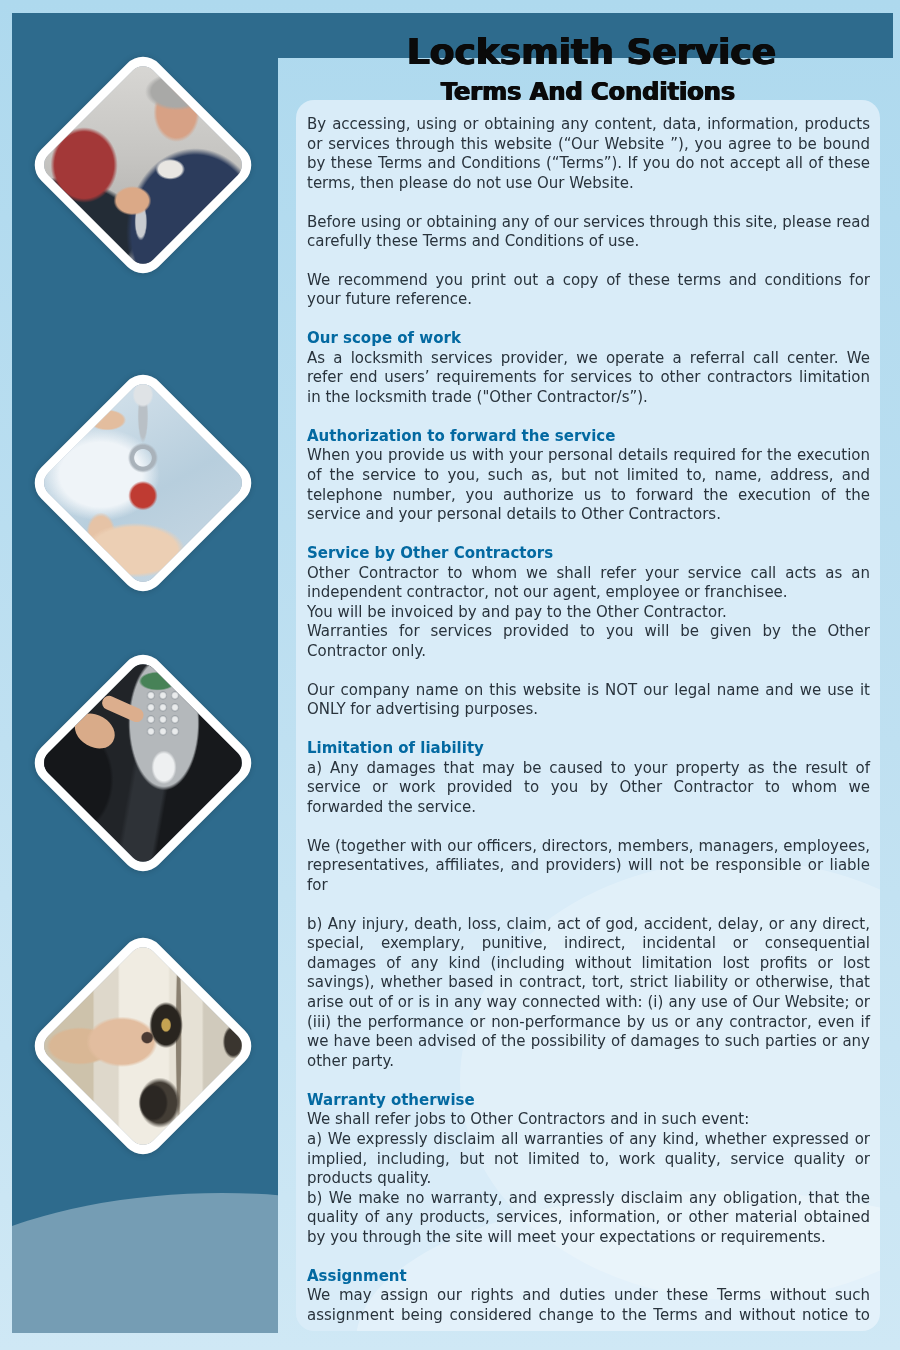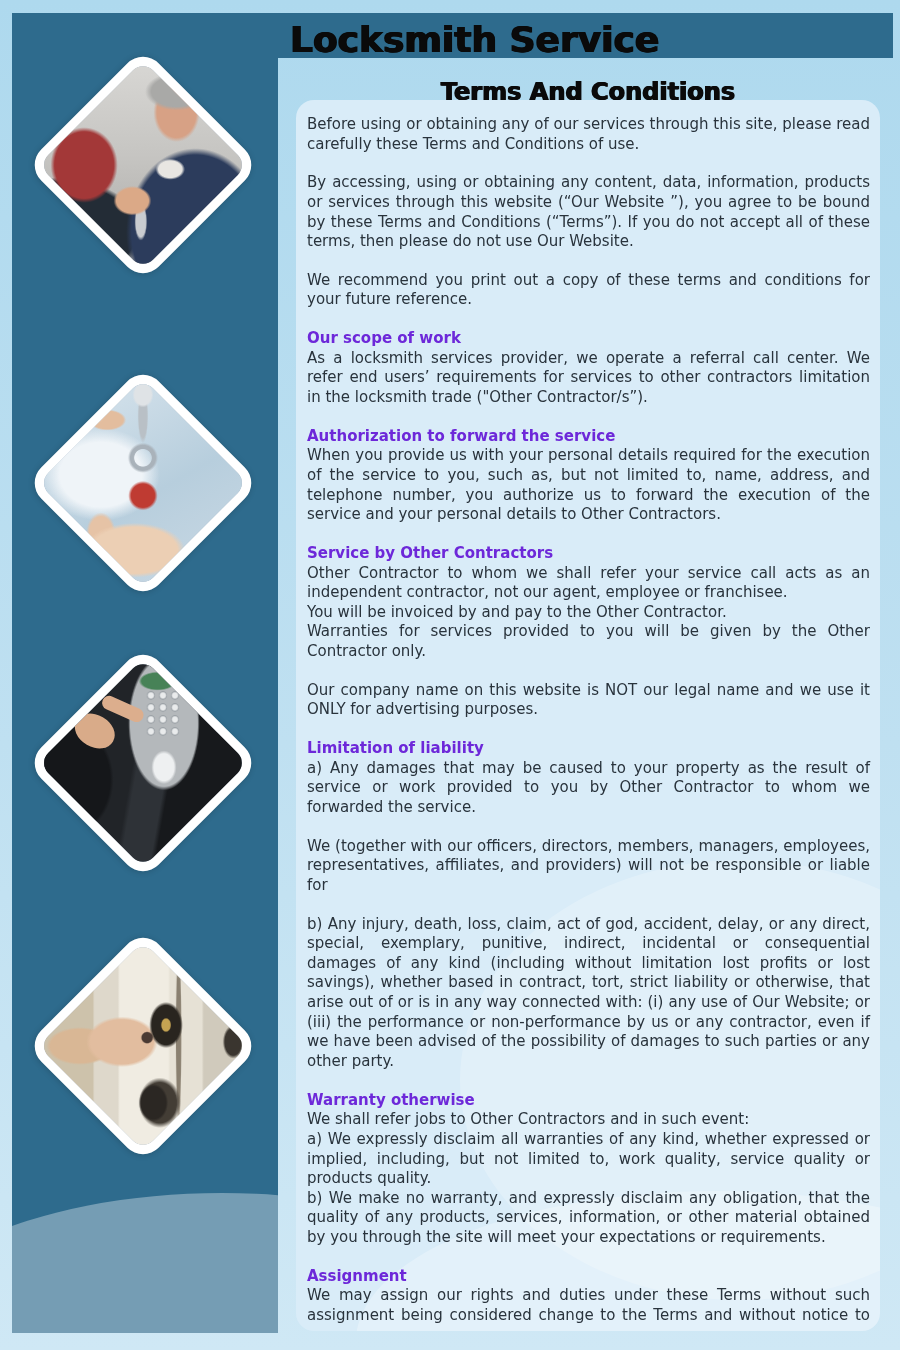--- a/index.html
+++ b/index.html
@@ -2,22 +2,22 @@
 <html><head>
 <meta charset="utf-8">
 <style>
   html,body{margin:0;padding:0;}
   body{font-family:"DejaVu Sans", sans-serif;}
   .page{position:relative;width:900px;height:1350px;overflow:hidden;
         background:linear-gradient(180deg,#aed9ee 0%,#bfe0f1 55%,#cfe8f5 100%);}
 
   
   .band{position:absolute;left:12px;top:13px;width:881px;height:45px;background:#2e6b8d;}
-  .band-title{position:absolute;left:278px;right:0;top:4px;height:45px;line-height:45px;
-        text-align:left;font-size:36px;font-weight:bold;color:#0a0a0a;letter-spacing:0px;
+  .band-title{position:absolute;left:278px;right:0;top:16px;height:45px;line-height:45px;
+        text-align:center;font-size:36px;font-weight:bold;color:#0a0a0a;letter-spacing:0px;
         text-shadow:0.8px 0 #0a0a0a,-0.8px 0 #0a0a0a;}
 
   
   .sidebar{position:absolute;left:12px;top:13px;width:266px;height:1320px;background:#2e6b8d;overflow:hidden;}
   .blob{position:absolute;left:-140px;bottom:-190px;width:700px;height:330px;border-radius:50%;
         background:rgba(255,255,255,0.34);}
 
   .diamond{position:absolute;left:48px;width:166px;height:166px;transform:rotate(45deg);
         background:#fff;border-radius:22px;box-shadow:0 1px 6px rgba(0,0,0,0.18);}
   .d1{top:69px;} .d2{top:387px;} .d3{top:667px;} .d4{top:950px;}
@@ -80,21 +80,21 @@
         text-shadow:0.7px 0 #0a0a0a,-0.7px 0 #0a0a0a;}
   .card{position:absolute;left:296px;top:100px;width:584px;height:1231px;background:#d9ecf8;
         border-radius:18px;box-sizing:border-box;padding:15px 10px 10px 11px;overflow:hidden;
         color:#29333c;font-size:15px;line-height:1.31;}
   .card::before{content:'';position:absolute;right:-140px;top:760px;width:560px;height:440px;
         border-radius:50%;background:rgba(255,255,255,0.22);}
   .card::after{content:'';position:absolute;left:60px;bottom:-160px;width:720px;height:300px;
         border-radius:50%;background:rgba(255,255,255,0.28);}
   .card-inner{position:relative;z-index:1;}
   .para{margin:0 0 19px;text-align:justify;white-space:pre-line;}
-  .h{font-size:15px;font-weight:bold;margin:0;color:#6d28d9;}
+  .h{font-size:15px;font-weight:bold;margin:0;color:#0369a1;}
   section{margin:0;}
 </style>
 </head>
 <body>
 
 <div class="page">
 
   <div class="band">
     <div class="band-title">Locksmith Service</div>
   </div>
@@ -125,22 +125,22 @@
         </div>
     </div>
     <div class="blob"></div>
   </aside>
 
   <div class="subtitle">Terms And Conditions</div>
 
   <main class="card">
     <div class="card-inner">
 
+      <p class="para">By accessing, using or obtaining any content, data, information, products or services through this website (“Our Website ”), you agree to be bound by these Terms and Conditions (“Terms”). If you do not accept all of these terms, then please do not use Our Website.</p>
       <p class="para">Before using or obtaining any of our services through this site, please read carefully these Terms and Conditions of use.</p>
-      <p class="para">By accessing, using or obtaining any content, data, information, products or services through this website (“Our Website ”), you agree to be bound by these Terms and Conditions (“Terms”). If you do not accept all of these terms, then please do not use Our Website.</p>
       <p class="para">We recommend you print out a copy of these terms and conditions for your future reference.</p>
 
       <section>
         <h3 class="h">Our scope of work</h3>
         <p class="para">As a locksmith services provider, we operate a referral call center. We refer end users’ requirements for services to other contractors limitation in the locksmith trade ("Other Contractor/s”).</p>
       </section>
 
       <section>
         <h3 class="h">Authorization to forward the service</h3>
         <p class="para">When you provide us with your personal details required for the execution of the service to you, such as, but not limited to, name, address, and telephone number, you authorize us to forward the execution of the service and your personal details to Other Contractors.</p>

